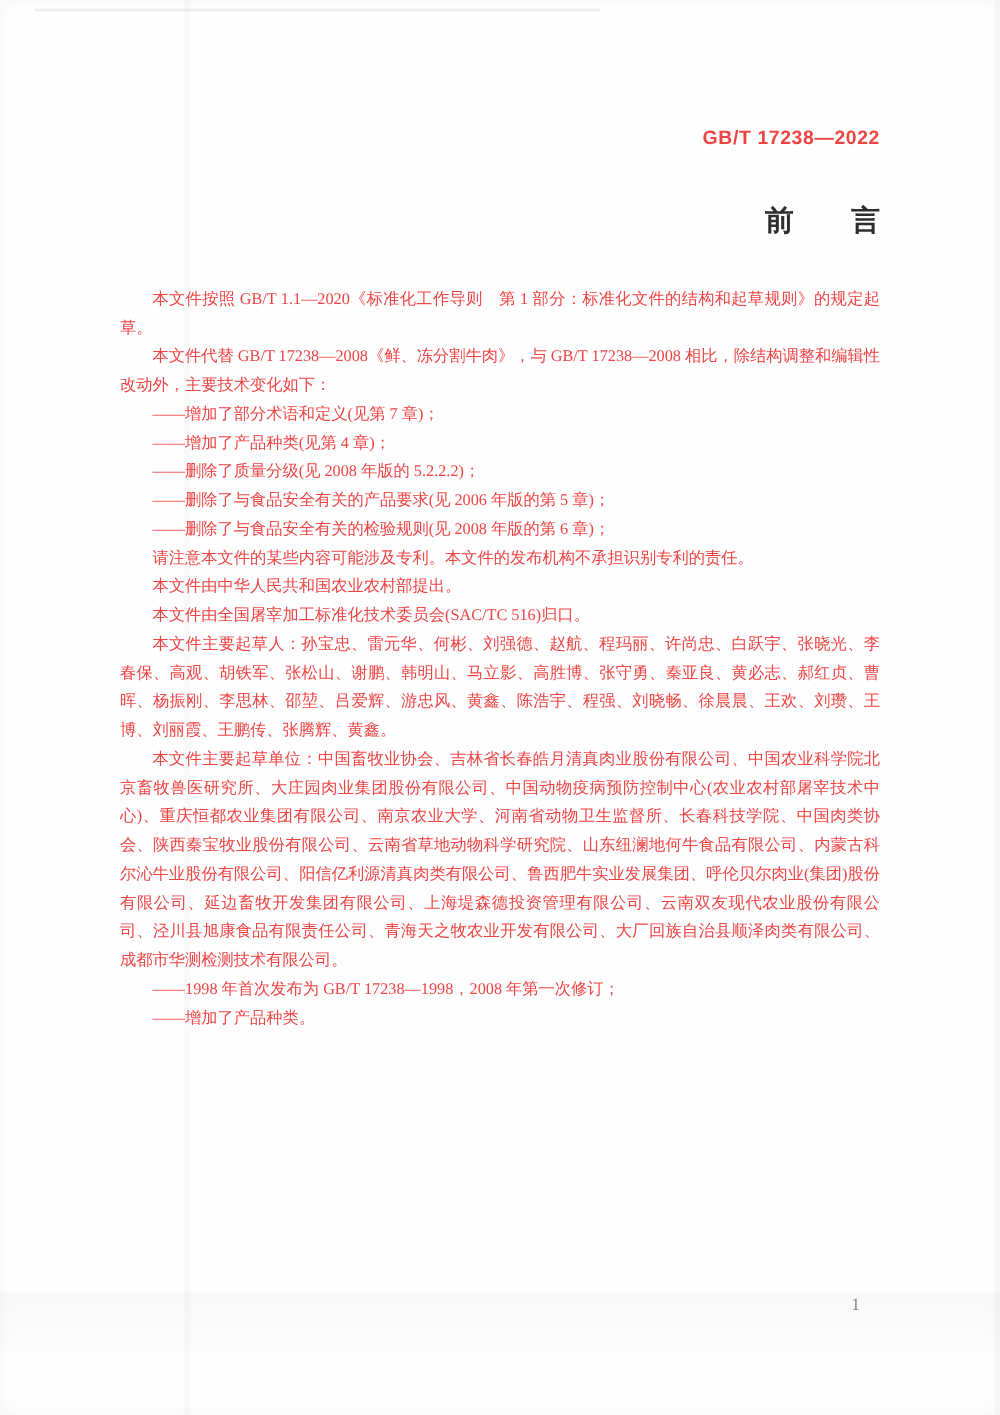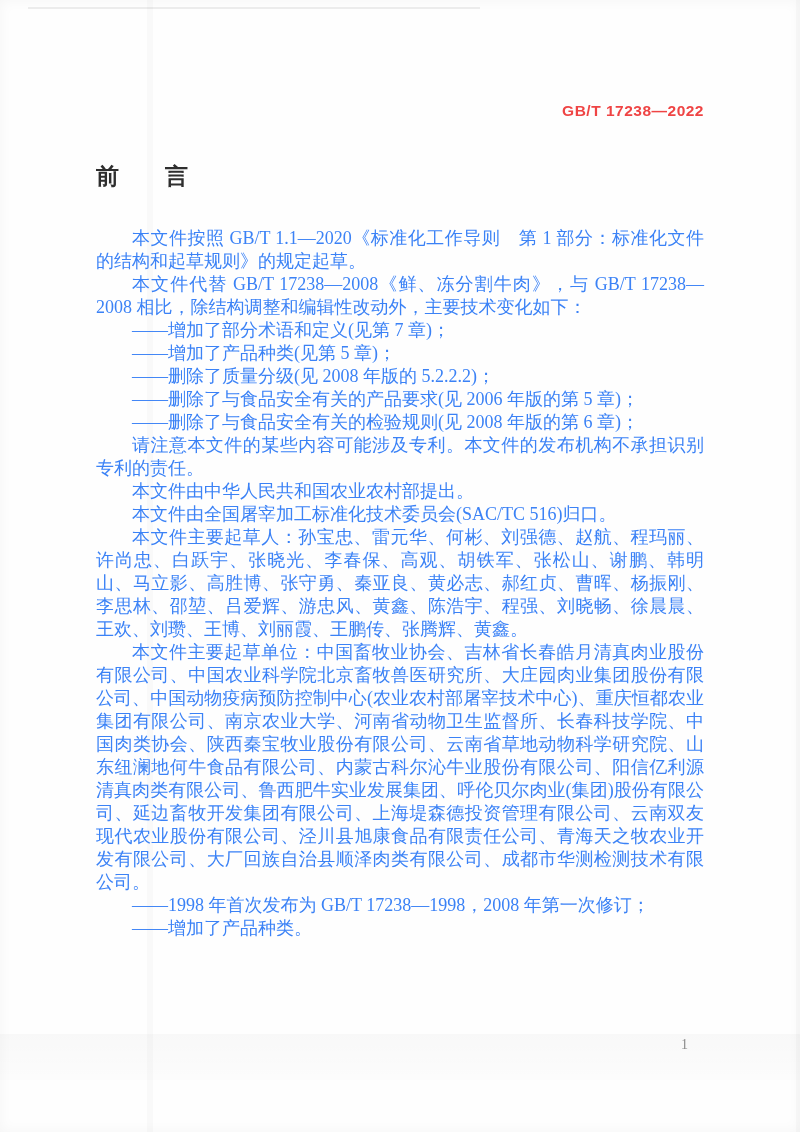--- a/index.html
+++ b/index.html
@@ -53,35 +53,35 @@
     font-size: 15.5px;
     letter-spacing: 0.5px;
     color: #ef4444;
   }
   
   .doc-title {
     position: absolute;
     top: 161px;
     left: 96px;
     width: 608px;
-    text-align: left;
+    text-align: right;
     font-family: "Liberation Sans", "DejaVu Sans", sans-serif;
     font-weight: bold;
     font-size: 23px;
     color: #2e2e2e;
   }
   
   .body-text {
     position: absolute;
     top: 227px;
     left: 96px;
     width: 608px;
-    font-size: 18px;
+    font-size: 13px;
     line-height: 23px;
-    color: #3b82f6;
+    color: #ef4444;
     text-align: justify;
   }
   .body-text p {
     margin: 0;
     padding: 0;
     text-indent: 2em;
   }
   
   .page-number {
     position: absolute;
@@ -103,21 +103,21 @@
   <div class="artifact-rightshade"></div>
 
   <div class="std-code">GB/T 17238—2022</div>
 
   <div class="doc-title">前　　言</div>
 
   <div class="body-text">
     <p>本文件按照 GB/T 1.1—2020《标准化工作导则　第 1 部分：标准化文件的结构和起草规则》的规定起草。</p>
     <p>本文件代替 GB/T 17238—2008《鲜、冻分割牛肉》，与 GB/T 17238—2008 相比，除结构调整和编辑性改动外，主要技术变化如下：</p>
     <p>——增加了部分术语和定义(见第 7 章)；</p>
-    <p>——增加了产品种类(见第 5 章)；</p>
+    <p>——增加了产品种类(见第 4 章)；</p>
     <p>——删除了质量分级(见 2008 年版的 5.2.2.2)；</p>
     <p>——删除了与食品安全有关的产品要求(见 2006 年版的第 5 章)；</p>
     <p>——删除了与食品安全有关的检验规则(见 2008 年版的第 6 章)；</p>
     <p>请注意本文件的某些内容可能涉及专利。本文件的发布机构不承担识别专利的责任。</p>
     <p>本文件由中华人民共和国农业农村部提出。</p>
     <p>本文件由全国屠宰加工标准化技术委员会(SAC/TC 516)归口。</p>
     <p>本文件主要起草人：孙宝忠、雷元华、何彬、刘强德、赵航、程玛丽、许尚忠、白跃宇、张晓光、李春保、高观、胡铁军、张松山、谢鹏、韩明山、马立影、高胜博、张守勇、秦亚良、黄必志、郝红贞、曹晖、杨振刚、李思林、邵堃、吕爱辉、游忠风、黄鑫、陈浩宇、程强、刘晓畅、徐晨晨、王欢、刘瓒、王博、刘丽霞、王鹏传、张腾辉、黄鑫。</p>
     <p>本文件主要起草单位：中国畜牧业协会、吉林省长春皓月清真肉业股份有限公司、中国农业科学院北京畜牧兽医研究所、大庄园肉业集团股份有限公司、中国动物疫病预防控制中心(农业农村部屠宰技术中心)、重庆恒都农业集团有限公司、南京农业大学、河南省动物卫生监督所、长春科技学院、中国肉类协会、陕西秦宝牧业股份有限公司、云南省草地动物科学研究院、山东纽澜地何牛食品有限公司、内蒙古科尔沁牛业股份有限公司、阳信亿利源清真肉类有限公司、鲁西肥牛实业发展集团、呼伦贝尔肉业(集团)股份有限公司、延边畜牧开发集团有限公司、上海堤森德投资管理有限公司、云南双友现代农业股份有限公司、泾川县旭康食品有限责任公司、青海天之牧农业开发有限公司、大厂回族自治县顺泽肉类有限公司、成都市华测检测技术有限公司。</p>
     <p>——1998 年首次发布为 GB/T 17238—1998，2008 年第一次修订；</p>
     <p>——增加了产品种类。</p>

